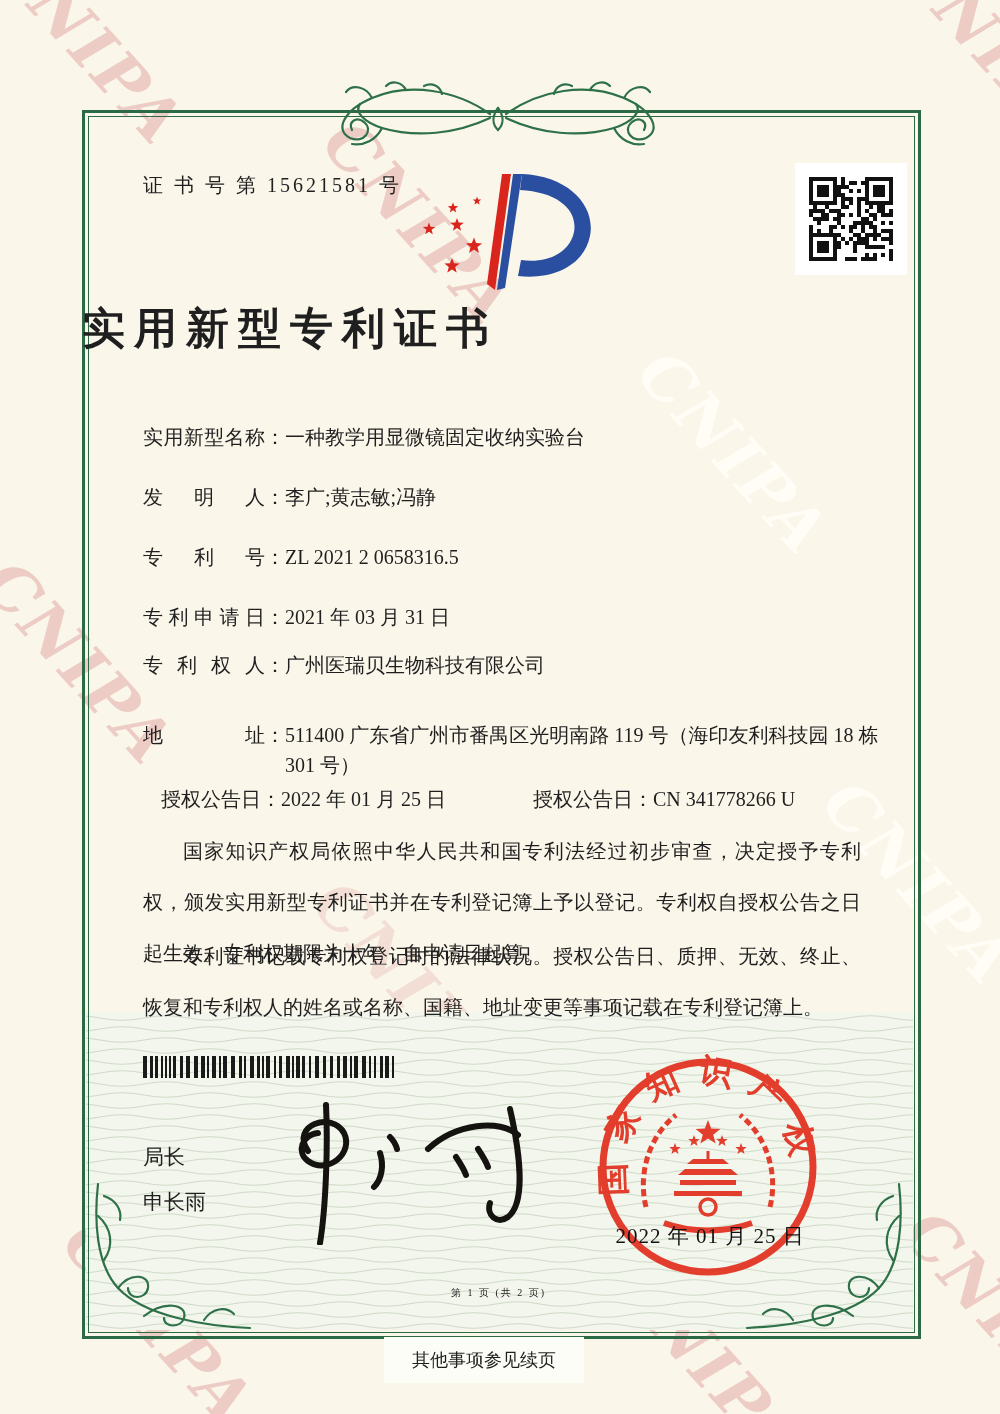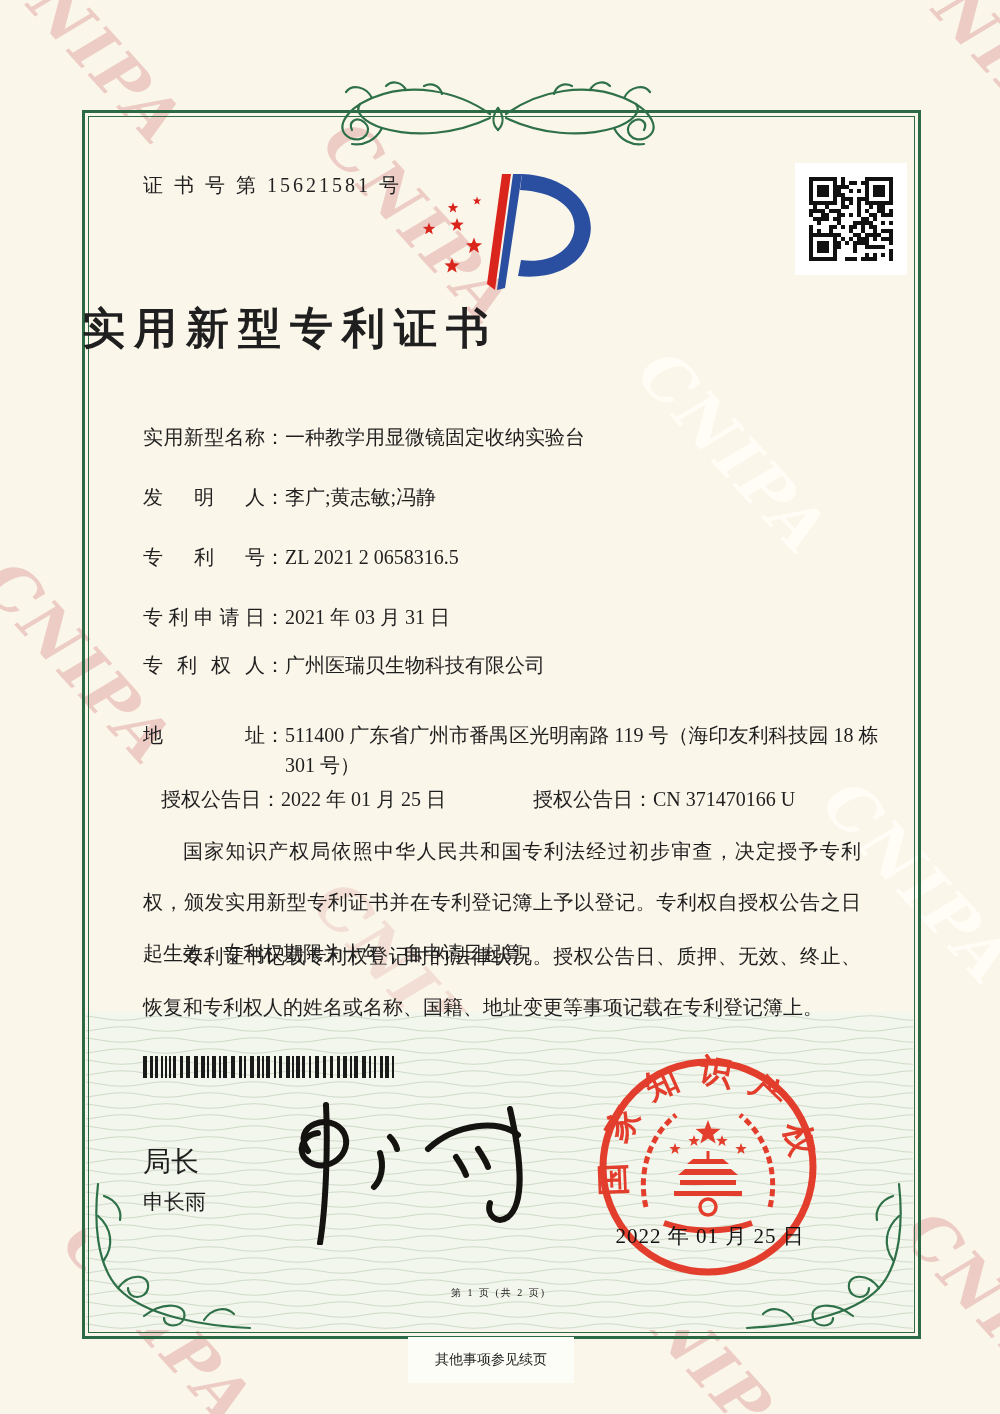--- a/index.html
+++ b/index.html
@@ -32,27 +32,27 @@
   .field-row{position:absolute;left:143px;z-index:4;font-size:20px;line-height:30px;}
   .flabel{display:inline-block;width:122px;text-align:justify;text-align-last:justify;vertical-align:top;}
   .fcolon{vertical-align:top;}
   .fvalue{display:inline-block;max-width:600px;vertical-align:top;}
   #grant-row{position:absolute;left:161px;top:786px;width:740px;z-index:4;font-size:20px;}
   #grant-no-group{position:absolute;left:372px;top:0;}
   .body-para{position:absolute;left:143px;width:718px;z-index:4;font-size:20px;line-height:51px;text-align:justify;text-indent:2em;margin:0;}
   #para1{top:826px;}
   #para2{top:931px;}
   #barcode{left:143px;top:1056px;}
-  #commissioner-title{left:143px;top:1143px;font-size:28px;font-family:"Liberation Sans","DejaVu Sans",sans-serif;z-index:5;}
+  #commissioner-title{left:143px;top:1143px;font-size:21px;font-family:"Liberation Sans","DejaVu Sans",sans-serif;z-index:5;}
   #commissioner-name{left:143px;top:1188px;font-size:21px;font-family:"Liberation Sans","DejaVu Sans",sans-serif;z-index:5;}
   #signature{left:250px;top:1095px;z-index:5;}
   #seal{left:595px;top:1054px;z-index:5;}
   #seal-date{left:600px;top:1222px;width:220px;text-align:center;font-size:21px;letter-spacing:1px;color:#111;z-index:6;}
   #page-info{left:82px;top:1286px;width:833px;text-align:center;font-size:10px;letter-spacing:2px;z-index:4;}
-  #footer-note-box{left:408px;top:1337px;width:166px;height:46px;background:#fdfdf8;text-align:center;line-height:46px;font-size:14px;z-index:4;}
+  #footer-note-box{left:384px;top:1337px;width:200px;height:46px;background:#fdfdf8;text-align:center;line-height:46px;font-size:18px;z-index:4;}
 </style>
 </head>
 <body>
 
 <div id="page">
 
   <div id="wm-layer">
       <div class="wm" style="left: -35px; top: 5px; color: rgba(224, 170, 164, 0.55);">CNIPA</div>
       <div class="wm" style="left: 295px; top: 185px; color: rgba(224, 170, 164, 0.55);">CNIPA</div>
       <div class="wm" style="left: 610px; top: 415px; color: rgba(255, 253, 245, 0.95);">CNIPA</div>
@@ -414,21 +414,21 @@
   <div class="field-row" style="top:630px;margin-top:20px;">
     <span class="flabel">专利权人</span><span class="fcolon">：</span><span class="fvalue">广州医瑞贝生物科技有限公司</span>
   </div>
   <div class="field-row" style="top:720px;">
     <span class="flabel">地址</span><span class="fcolon">：</span><span class="fvalue">511400 广东省广州市番禺区光明南路 119 号（海印友利科技园 18 栋 301 号）</span>
   </div>
 
   <div id="grant-row">
     <span>授权公告日</span><span>：</span><span>2022 年 01 月 25 日</span>
     <span id="grant-no-group">
-      <span>授权公告日</span><span>：</span><span>CN 371470166 U</span>
+      <span>授权公告日</span><span>：</span><span>CN 341778266 U</span>
     </span>
   </div>
 
   <p class="body-para" id="para1">国家知识产权局依照中华人民共和国专利法经过初步审查，决定授予专利权，颁发实用新型专利证书并在专利登记簿上予以登记。专利权自授权公告之日起生效。专利权期限为十年，自申请日起算。</p>
   <p class="body-para" id="para2">专利证书记载专利权登记时的法律状况。授权公告日、质押、无效、终止、恢复和专利权人的姓名或名称、国籍、地址变更等事项记载在专利登记簿上。</p>
 
   <svg class="content" id="barcode" width="258" height="22">
       <g fill="#1a1a1a">
         <rect x="0" y="0" width="4" height="22"></rect>
         <rect x="7" y="0" width="3" height="22"></rect>

